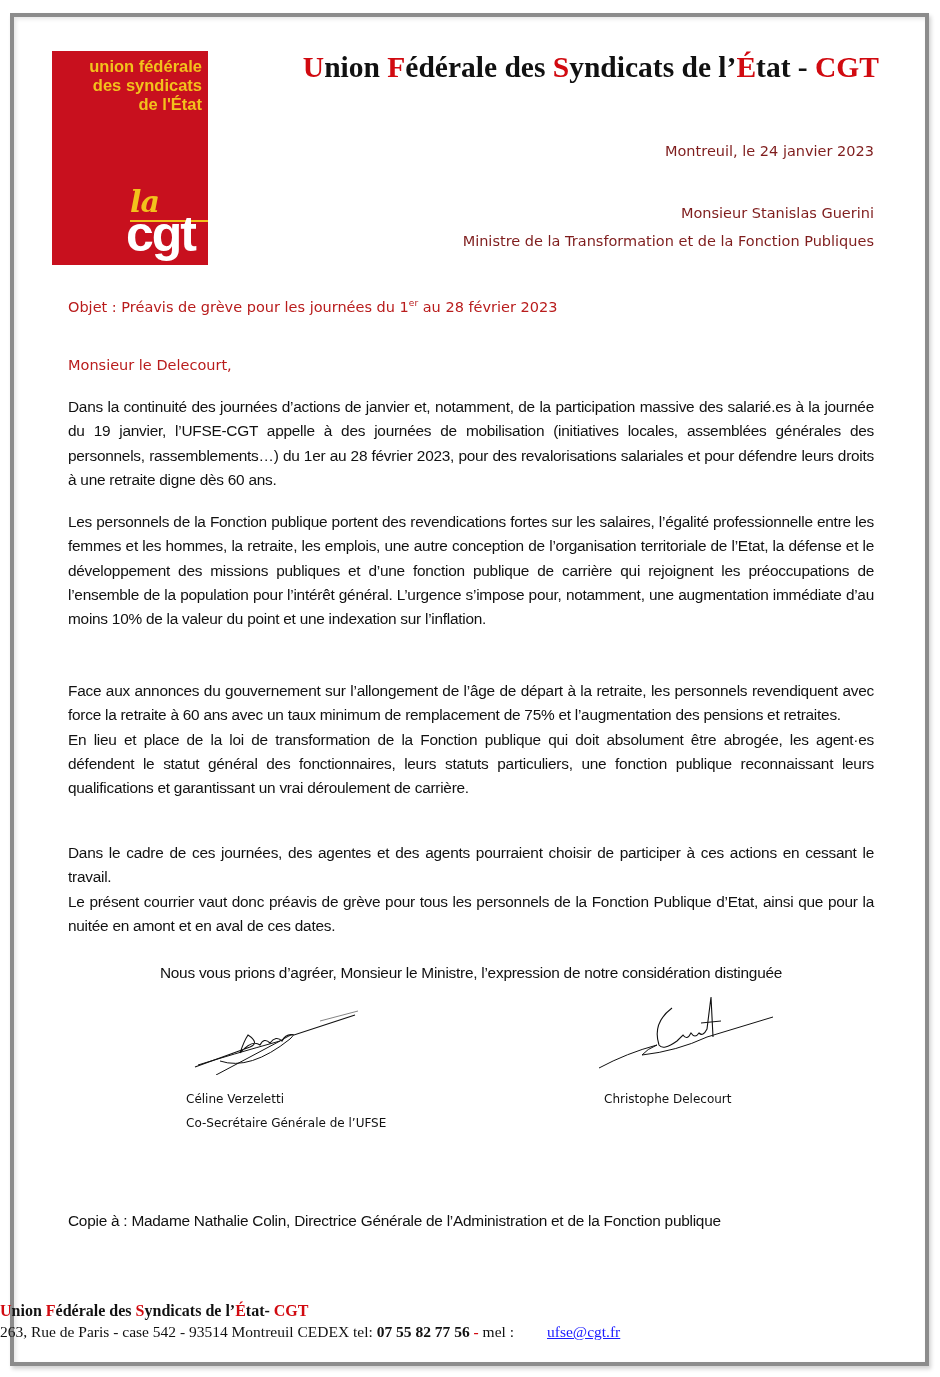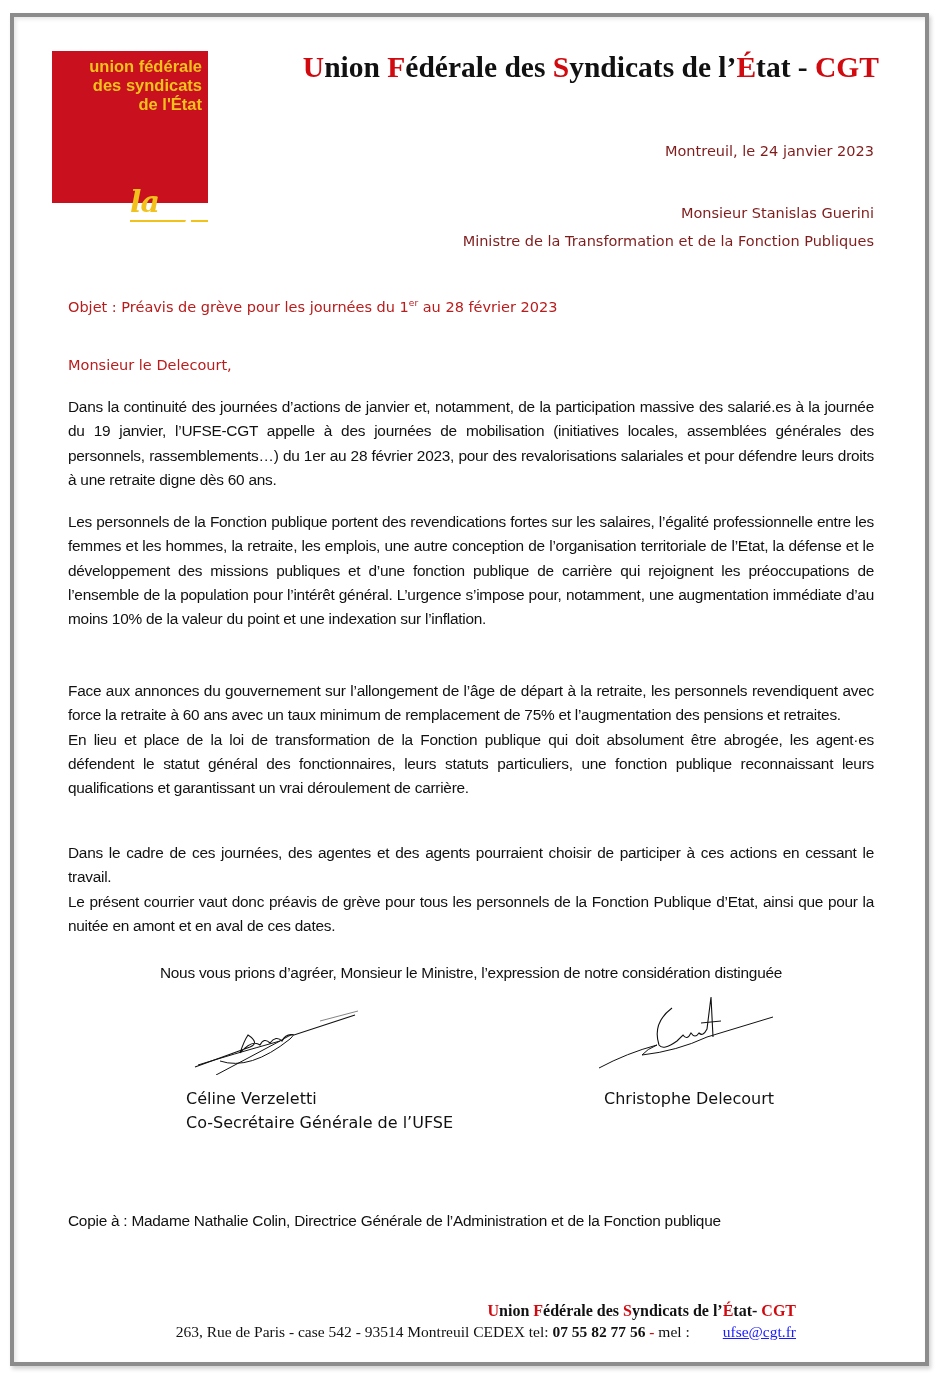--- a/index.html
+++ b/index.html
@@ -4,21 +4,21 @@
   <style>
     html, body { margin: 0; padding: 0; background: #ffffff; }
     body { width: 940px; height: 1377px; position: relative; overflow: hidden; }
     .frame {
       position: absolute; left: 10px; top: 13px; width: 911px; height: 1345px;
       border: 4px solid #8c8c8c;
       box-shadow: 2px 3px 4px rgba(0,0,0,0.18), inset 2px 2px 4px rgba(0,0,0,0.10);
       background: #fff;
     }
     .logo {
-      position: absolute; left: 52px; top: 51px; width: 156px; height: 152px;
+      position: absolute; left: 52px; top: 51px; width: 156px; height: 214px;
       background: #c8101e;
     }
     .logo-text {
       position: absolute; right: 6px; top: 6px; text-align: right;
       font-family: "Liberation Sans", sans-serif; font-weight: bold;
       color: #f2c21c; font-size: 16.5px; line-height: 19px;
     }
     .logo-la {
       position: absolute; left: 78px; top: 133px;
       font-family: "DejaVu Serif", serif; font-style: italic; font-weight: bold;
@@ -48,26 +48,26 @@
     }
     .para {
       position: absolute; left: 68px; width: 806px;
       font-family: "Liberation Sans Narrow", "Liberation Sans", sans-serif;
       font-size: 15.4px; line-height: 24.3px; text-align: justify; color: #111;
       letter-spacing: -0.25px;
     }
     .para p { margin: 0; }
     sup { font-size: 9px; vertical-align: 6px; line-height: 0; }
     .sig-block {
-      position: absolute; font-family: "DejaVu Sans", sans-serif; font-size: 16px;
+      position: absolute; font-family: "DejaVu Sans", sans-serif; font-size: 12px;
       color: #111; line-height: 24px; white-space: nowrap;
     }
     .sig-svg { position: absolute; }
     .footer {
-      position: absolute; left: 0; width: 796px; text-align: right;
+      position: absolute; left: 0; width: 796px; text-align: left;
       font-family: "Liberation Serif", serif; color: #111;
     }
     .footer-title { top: 1302px; font-weight: bold; font-size: 16px; }
     .footer-addr { top: 1323px; font-size: 15.5px; }
     .footer-addr b { font-weight: bold; }
     .footer-addr a { color: #1a1aff; text-decoration: underline; margin-left: 33px; }
   </style>
 </head>
 <body>
 

